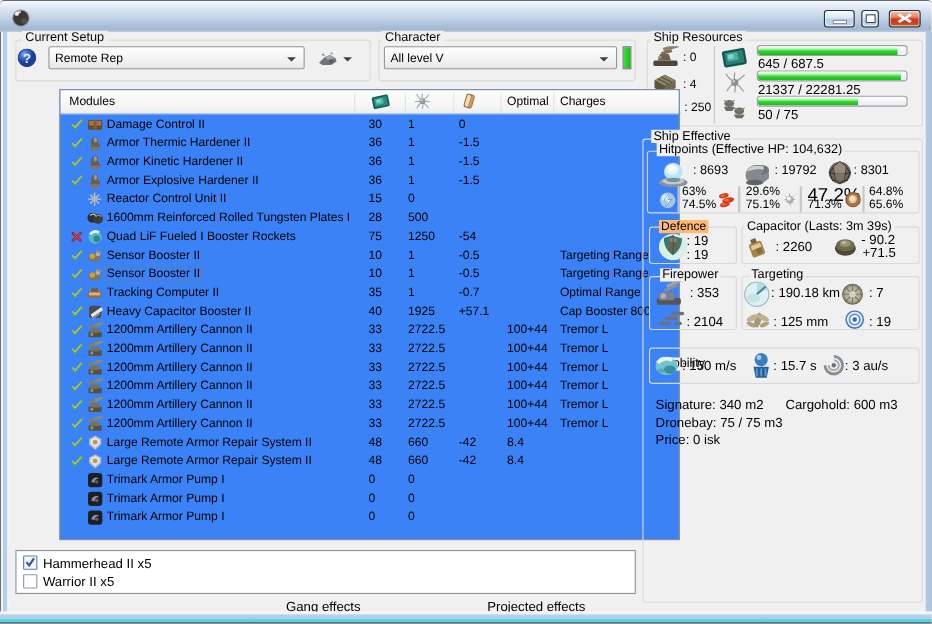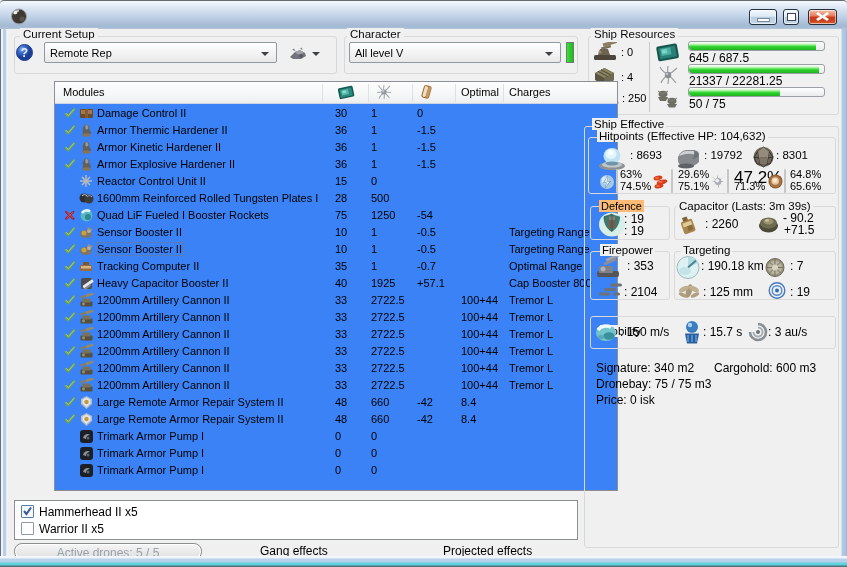--- a/index.html
+++ b/index.html
@@ -586,21 +586,20 @@
   </div>
 
   <div id="dronebox" class="abs">
     <div class="cb" style="top:4px;background:#f4f8fc;border-color:#5a7da2;"><svg width="11" height="11">
           <path d="M2 5 L4.5 8 L9 1.5" fill="none" stroke="#3a5a9a" stroke-width="2"></path>
         </svg></div>
     <div class="txt" style="left:24px;top:4px;font-size:12px;">Hammerhead II x5</div>
     <div class="cb" style="top:21px;"></div>
     <div class="txt" style="left:24px;top:21px;font-size:12px;">Warrior II x5</div>
   </div>
-  <div id="adbtn" class="abs">Active drones: 5 / 5</div>
   <div class="txt" style="left:260px;top:544px;font-size:12px;">Gang effects</div>
   <div class="txt" style="left:443px;top:544px;font-size:12px;">Projected effects</div>
 
   <div id="rpanel" class="abs"></div>
   <div class="txt" style="left:592px;top:118px;background:#f0f0f0;padding:0 2px;font-size:11.5px;">Ship Effective</div>
   <div id="params">
   <div class="abs grp" style="left:588px;top:137px;width:248px;height:57px;"></div>
   <div class="txt" style="left:597px;top:130px;background:#f0f0f0;padding:0 2px;font-size:11.5px;">Hitpoints (Effective HP: 104,632)</div>
   <div class="ico" style="left:596px;top:146px;"><svg width="33" height="25">
           <ellipse cx="16" cy="20" rx="13" ry="4.2" fill="#8c9298"></ellipse>

